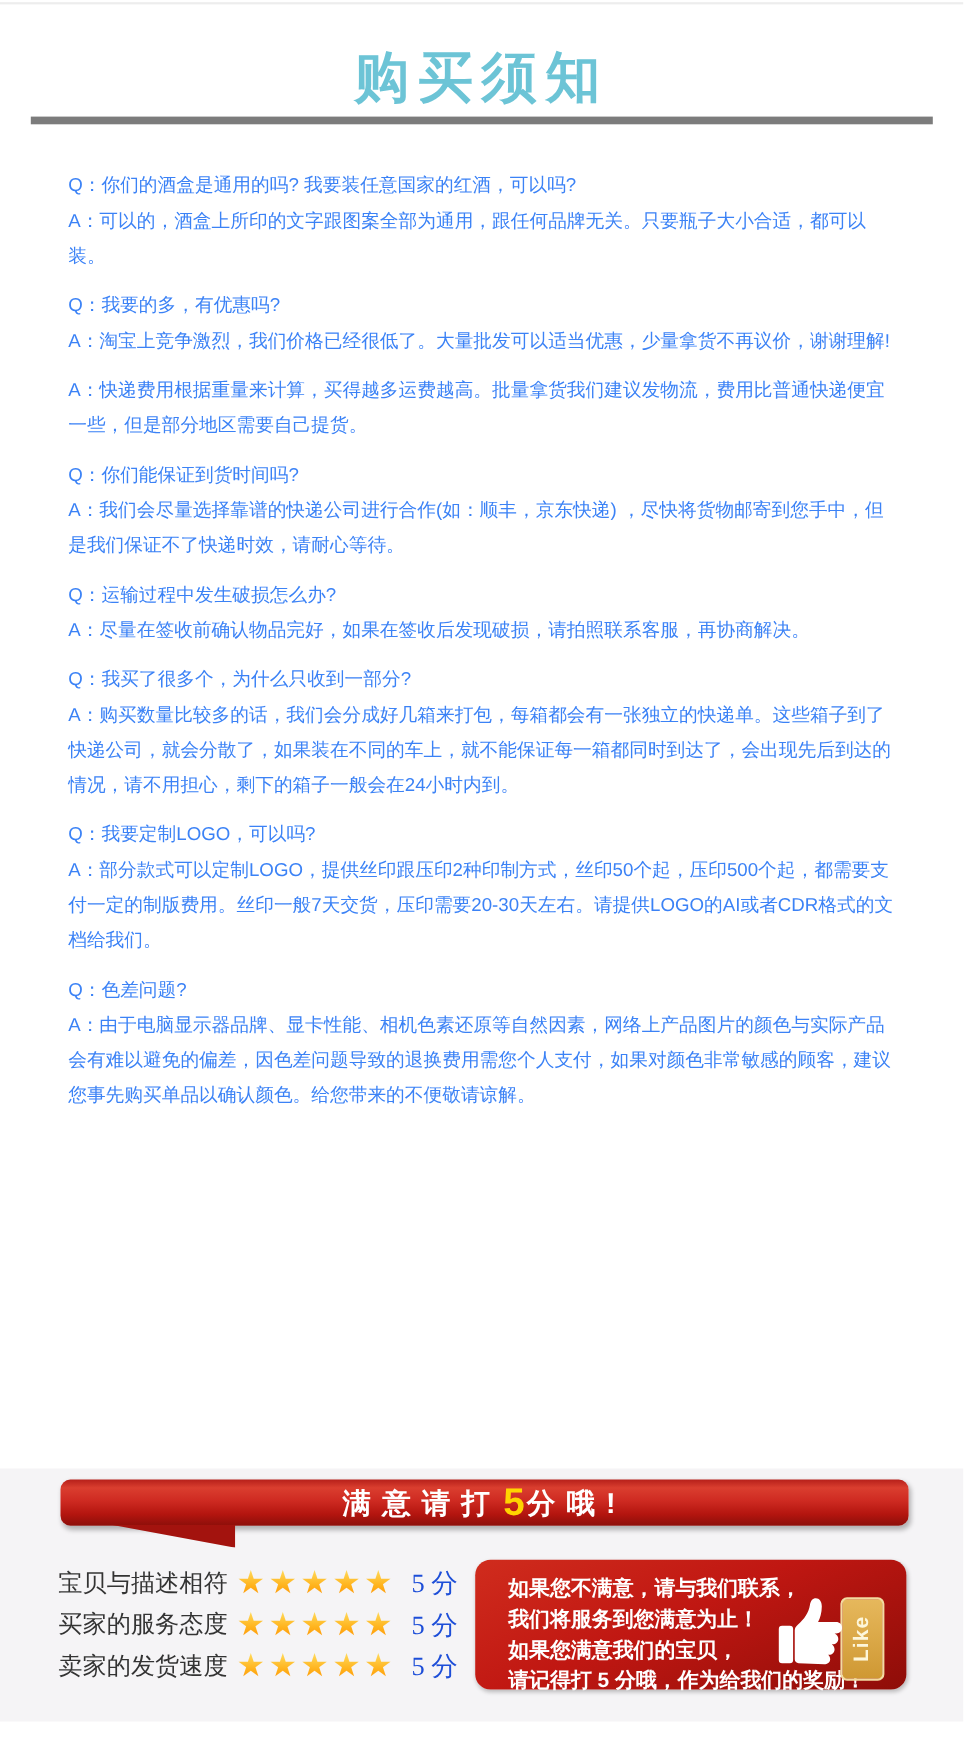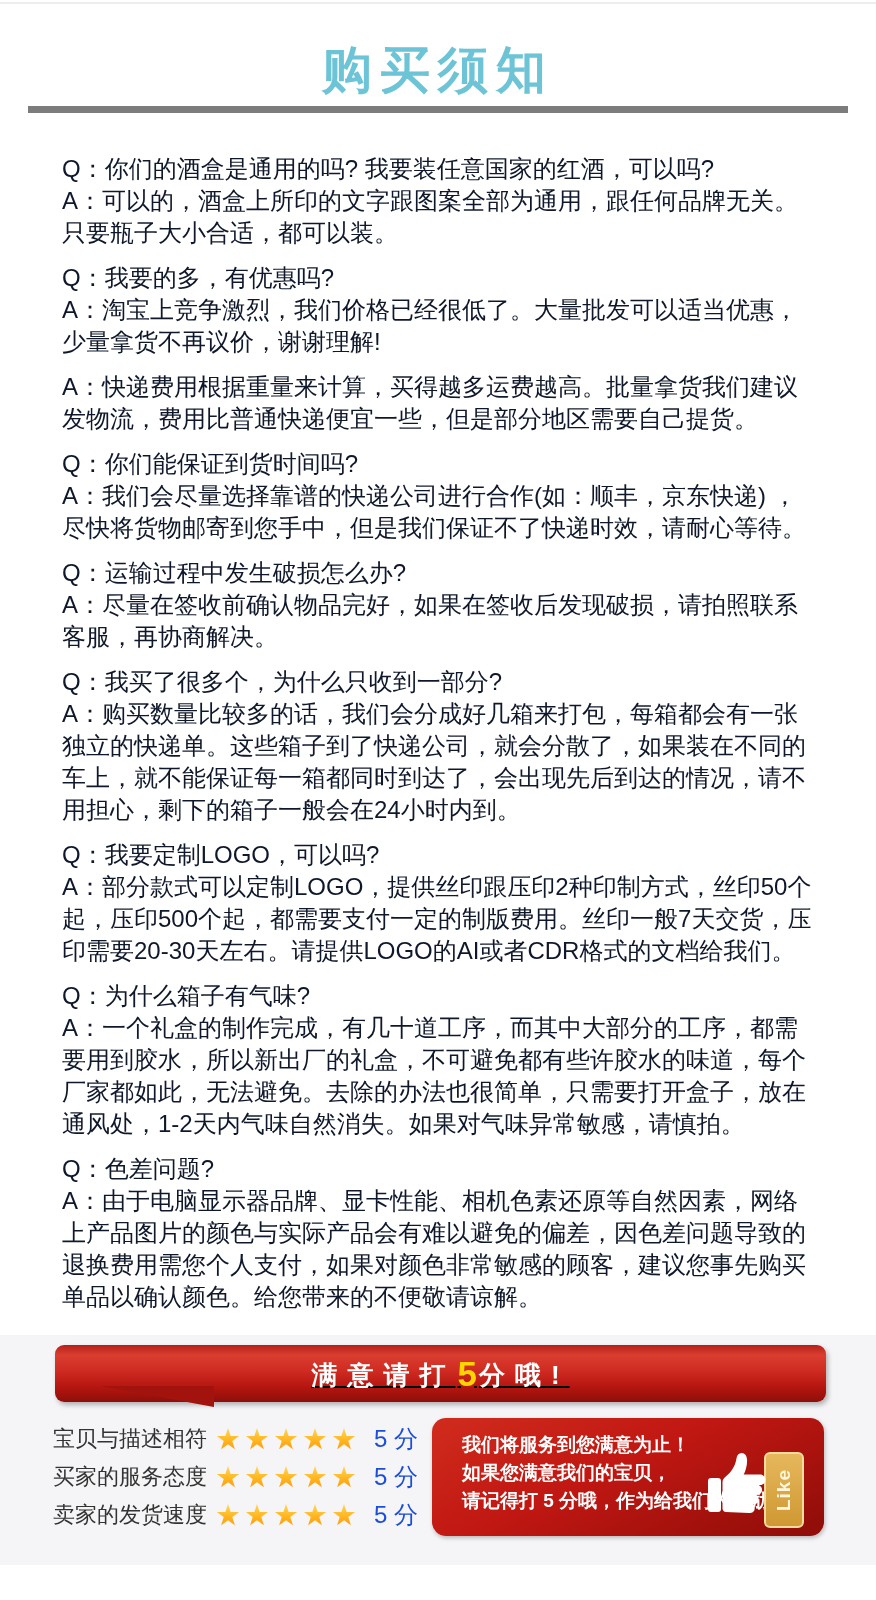--- a/index.html
+++ b/index.html
@@ -7,42 +7,42 @@
     position:relative;width:876px;height:1600px;margin:0 auto;
     background:#ffffff;overflow:hidden;
     font-family:"Liberation Sans","DejaVu Sans",sans-serif;
   }
   .top-line{position:absolute;top:2px;left:0;width:876px;height:2px;background:#ededed;}
   .page-title{
     margin:0;padding-top:40px;text-align:center;
     font-size:50px;font-weight:bold;color:#6cc4d6;letter-spacing:8px;line-height:60px;
   }
   .title-divider{margin:6px auto 0;width:820px;height:7px;background:#7c7c7c;}
-  .faq{padding:40px 56px 0 62px;font-size:24px;line-height:32px;color:#0f172a;}
+  .faq{padding:40px 56px 0 62px;font-size:17px;line-height:32px;color:#3b82f6;}
   .faq-item{margin-bottom:13px;}
   .faq-item p{margin:0;}
   
   .rating-panel{
     position:absolute;left:0;top:1335px;width:876px;height:230px;
     background:#f5f4f6;z-index:5;
   }
   .banner{
-    position:absolute;left:55px;top:10px;width:771px;height:57px;border-radius:9px;
+    position:absolute;left:55px;top:10px;width:771px;height:42px;border-radius:9px;
     background:linear-gradient(180deg,#b6201a 0%,#da3e2f 18%,#cf2b22 45%,#b4150f 75%,#8c0f0a 100%);
     box-shadow:2px 3px 5px rgba(0,0,0,0.28);
-    display:flex;align-items:center;justify-content:center;text-decoration:underline;
+    display:flex;align-items:center;justify-content:center;
   }
   .banner-text{color:#ffffff;font-size:26px;font-weight:bold;letter-spacing:10px;white-space:nowrap;}
   .banner-score{color:#ffd400;font-size:35px;font-weight:bold;margin:0 2px;letter-spacing:0;vertical-align:-2px;}
   .banner-tail{
     position:absolute;left:100px;top:51px;width:114px;height:21px;
     background:#a3130e;clip-path:polygon(0 0,100% 0,100% 100%);
   }
   .ratings{position:absolute;left:53px;top:85px;}
-  .rating-row{display:flex;align-items:center;height:38px;}
+  .rating-row{display:flex;align-items:center;height:38px;font-family:Liberation Serif, serif;}
   .rating-label{font-size:22px;color:#333333;width:162px;}
   .stars{
     font-size:29px;letter-spacing:3px;color:#ffa200;line-height:1;
     text-shadow:0 1px 0 #e07f00;
   }
   @supports (-webkit-background-clip:text){
     .stars{
       background:linear-gradient(180deg,#ffe066 0%,#ffb41e 55%,#ff8e00 100%);
       -webkit-background-clip:text;-webkit-text-fill-color:transparent;text-shadow:none;
     }
@@ -97,24 +97,20 @@
     </div>
     <div class="faq-item">
       <p>Q：我买了很多个，为什么只收到一部分?</p>
       <p>A：购买数量比较多的话，我们会分成好几箱来打包，每箱都会有一张独立的快递单。这些箱子到了快递公司，就会分散了，如果装在不同的车上，就不能保证每一箱都同时到达了，会出现先后到达的情况，请不用担心，剩下的箱子一般会在24小时内到。</p>
     </div>
     <div class="faq-item">
       <p>Q：我要定制LOGO，可以吗?</p>
       <p>A：部分款式可以定制LOGO，提供丝印跟压印2种印制方式，丝印50个起，压印500个起，都需要支付一定的制版费用。丝印一般7天交货，压印需要20-30天左右。请提供LOGO的AI或者CDR格式的文档给我们。</p>
     </div>
     <div class="faq-item">
-      <p>Q：为什么箱子有气味?</p>
-      <p>A：一个礼盒的制作完成，有几十道工序，而其中大部分的工序，都需要用到胶水，所以新出厂的礼盒，不可避免都有些许胶水的味道，每个厂家都如此，无法避免。去除的办法也很简单，只需要打开盒子，放在通风处，1-2天内气味自然消失。如果对气味异常敏感，请慎拍。</p>
-    </div>
-    <div class="faq-item">
       <p>Q：色差问题?</p>
       <p>A：由于电脑显示器品牌、显卡性能、相机色素还原等自然因素，网络上产品图片的颜色与实际产品会有难以避免的偏差，因色差问题导致的退换费用需您个人支付，如果对颜色非常敏感的顾客，建议您事先购买单品以确认颜色。给您带来的不便敬请谅解。</p>
     </div>
   </div>
 
   <div class="rating-panel">
 
     <div class="banner">
       <span class="banner-text">
         <span>满意请打</span><span class="banner-score">5</span><span>分哦!</span>
@@ -135,20 +131,21 @@
       </div>
       <div class="rating-row">
         <span class="rating-label">卖家的发货速度</span>
         <span class="stars">★★★★★</span>
         <span class="rating-score">5 分</span>
       </div>
     </div>
 
     <div class="promise-box">
       <div class="promise-lines">
+        <p>如果您不满意，请与我们联系，</p>
         <p>我们将服务到您满意为止！</p>
         <p>如果您满意我们的宝贝，</p>
         <p>请记得打 5 分哦，作为给我们的奖励！</p>
       </div>
       <div class="like-badge">
         <div class="like-tag">
           <span class="like-text">Like</span>
         </div>
         <svg class="thumb-svg" width="78" height="80" viewBox="0 0 78 80">
           <rect x="4" y="34" width="13" height="34" rx="3" fill="#ffffff"></rect>

